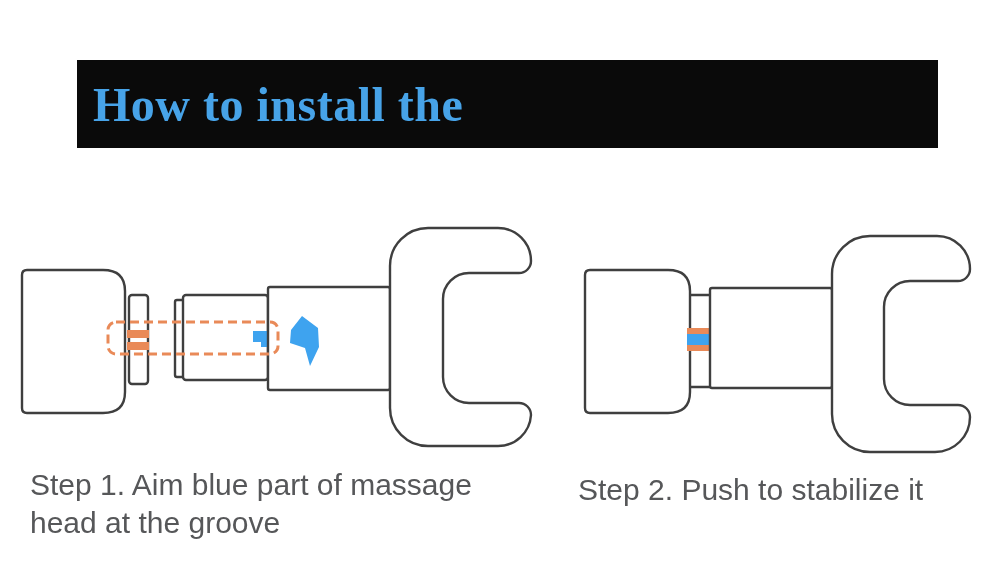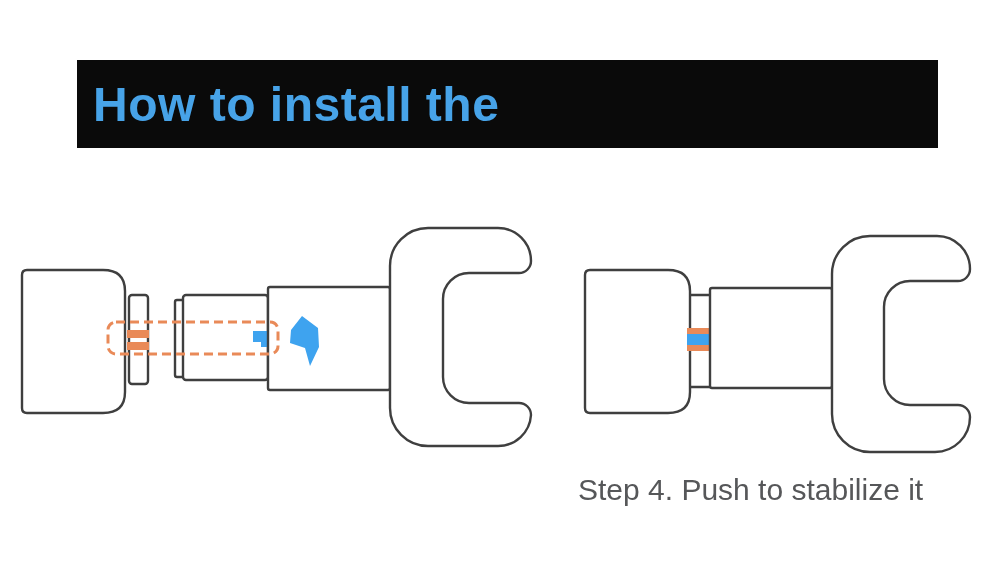--- a/index.html
+++ b/index.html
@@ -23,20 +23,21 @@
   }
   .banner{
     position:absolute;
     left:77px;top:60px;
     width:861px;height:88px;
     background:var(--banner-bg);
     display:flex;align-items:center;
     padding-left:16px;
     box-sizing:border-box;
     white-space:pre;
+    font-family:Liberation Serif, serif;
   }
   .banner .hl{
     color:var(--title-highlight);
     font-size:48px;font-weight:700;letter-spacing:0.5px;
   }
   .banner .rest{
     color:var(--title-rest);
     font-size:48px;font-weight:700;letter-spacing:0.5px;
   }
   .diagram-svg{
@@ -109,15 +110,16 @@
       <rect class="orange-fill" x="687" y="328" width="24" height="6"></rect>
       <rect class="blue-fill" x="687" y="334" width="24" height="11"></rect>
       <rect class="orange-fill" x="687" y="345" width="24" height="6"></rect>
 
       <rect class="outline-shape" x="710" y="288" width="122" height="100" rx="2"></rect>
 
       <path class="outline-shape" d="M 870,236 L 937,236 A 33,33 0 0 1 970,269 A 12,12 0 0 1 958,281 L 910,281 A 26,26 0 0 0 884,307 L 884,379 A 26,26 0 0 0 910,405 L 958,405 A 12,12 0 0 1 970,417 A 35,35 0 0 1 935,452 L 870,452 A 38,38 0 0 1 832,414 L 832,274 A 38,38 0 0 1 870,236 Z"></path>
     </g>
   </svg>
 
-  <div class="step step-2">Step 4. Push to stabilize it</div>
+  <div class="step step-1">Step 1. Aim blue part of massage head at the groove</div>
+  <div class="step step-2">Step 2. Push to stabilize it</div>
 
 </div>
 
 </body></html>

